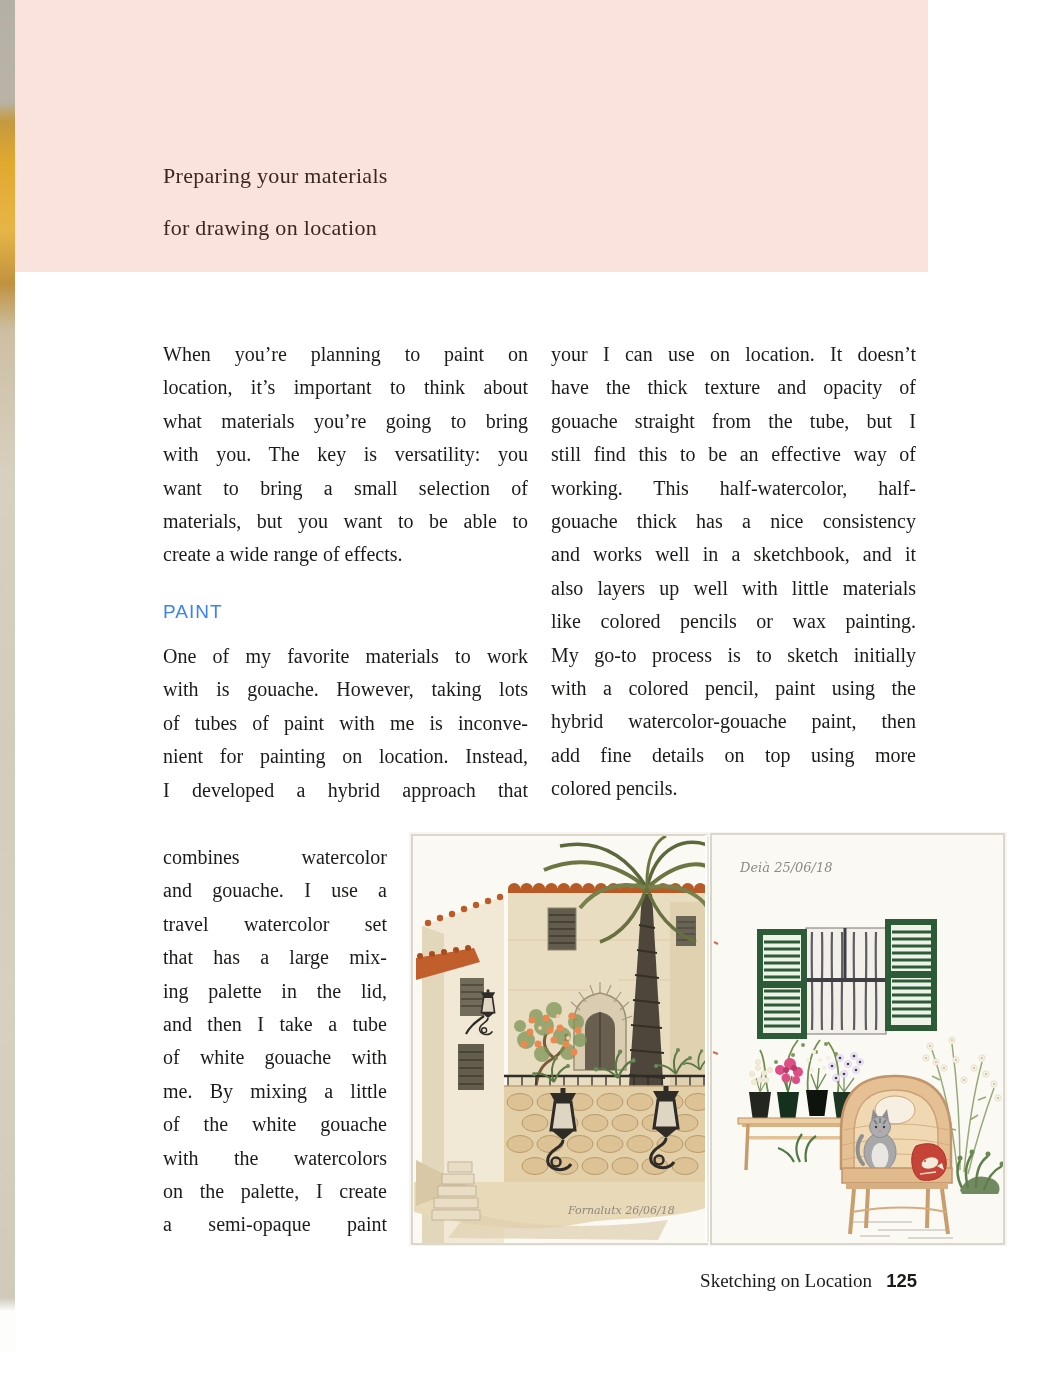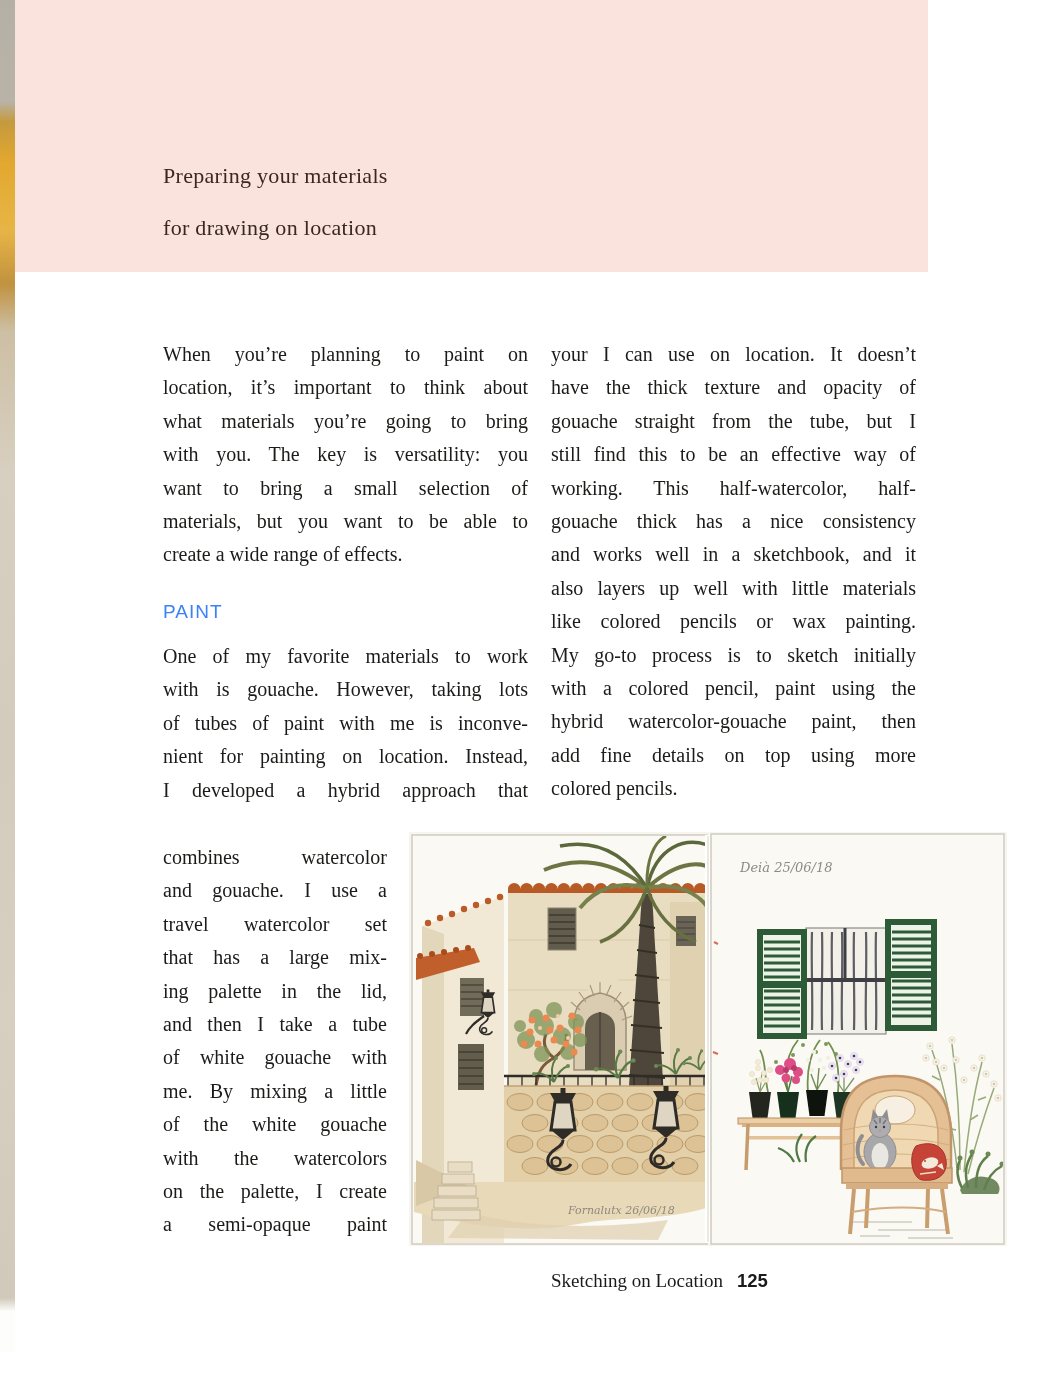--- a/index.html
+++ b/index.html
@@ -18,21 +18,21 @@
   .line{height:33.4px;overflow:hidden;text-align:justify;text-align-last:justify;}
   .line.end{text-align-last:left;}
   #para1{left:163px;top:338px;width:365px;}
   #heading-paint{position:absolute;left:163px;top:601px;margin:0;
       font-family:"Liberation Sans",sans-serif;font-weight:500;font-size:19px;
       letter-spacing:1px;color:#3b82f6;}
   #para2{left:163px;top:640px;width:365px;}
   #para2n{left:163px;top:807px;width:224px;margin-top:34px;}
   #col2{left:551px;top:338px;width:365px;}
   #illustration{position:absolute;left:408px;top:830px;width:600px;height:418px;margin:0;}
-  .pagefooter{position:absolute;left:551px;top:1270px;width:366px;
+  .pagefooter{position:absolute;left:551px;top:1270px;width:366px;text-align:right;
       font-size:19px;color:#1c1b19;}
   .pagenum{font-family:"Liberation Sans",sans-serif;font-weight:700;font-size:18.5px;
       margin-left:14px;}
 </style>
 </head>
 <body>
 
 <div class="canvas">
 
   <div class="edge-strip"></div>

